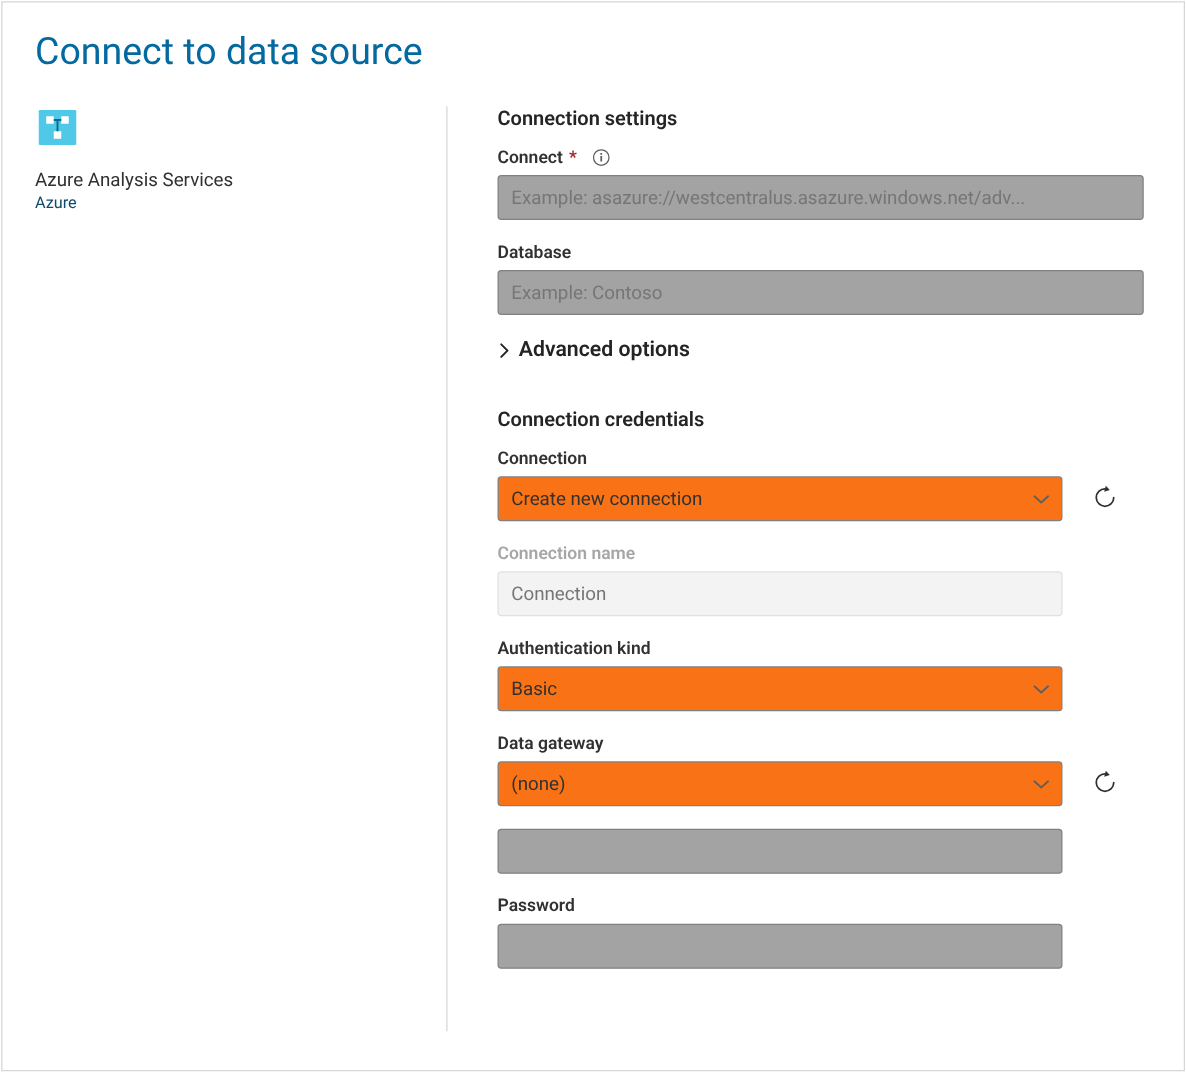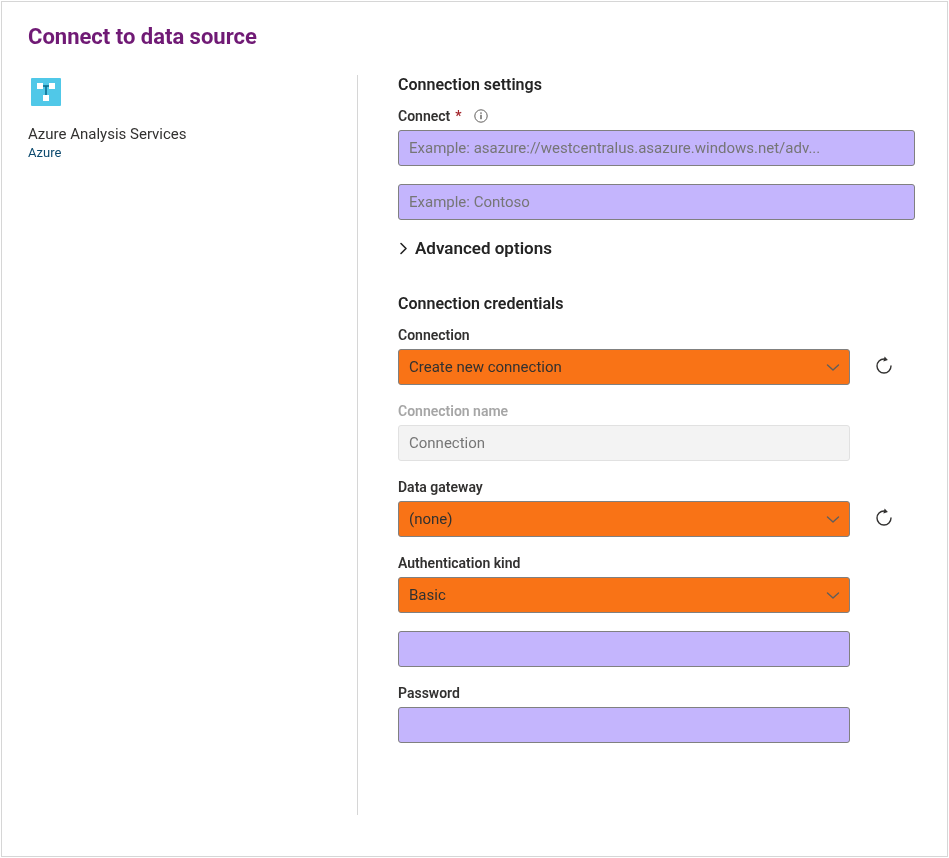--- a/index.html
+++ b/index.html
@@ -13,24 +13,24 @@
   }
   .panel {
     border: 1px solid #d6d6d6;
     width: 947px;
     height: 856px;
     margin: 1px;
     padding: 22px 26px 0 26px;
     overflow: hidden;
   }
   .title {
-    font-size: 22px;
-    font-weight: 700;
+    font-size: 30px;
+    font-weight: 400;
     margin: 0 0 26px 0;
-    color: #701a75;
+    color: #0369a1;
   }
   .columns {
     display: flex;
     align-items: stretch;
   }
   .left-col {
     width: 330px;
     flex: 0 0 330px;
     border-right: 1px solid #d6d6d6;
     padding-right: 20px;
@@ -100,21 +100,21 @@
   }
   .text-input {
     width: 100%;
     height: 36px;
     border: 1px solid #808080;
     border-radius: 3px;
     padding: 0 10px;
     font-size: 15px;
     font-family: inherit;
     color: #323130;
-    background: #c4b5fd;
+    background: #a3a3a3;
   }
   .text-input::placeholder { color: #767676; }
   .text-input:disabled {
     background: #f3f3f3;
     border-color: #e1e1e1;
     color: #767676;
   }
   .select-wrap {
     position: relative;
   }
@@ -213,20 +213,21 @@
               <circle cx="7" cy="7" r="6.2" fill="none" stroke="#605e5c" stroke-width="1"></circle>
               <rect x="6.3" y="5.8" width="1.4" height="4.4" fill="#605e5c"></rect>
               <rect x="6.3" y="3.4" width="1.4" height="1.4" fill="#605e5c"></rect>
             </svg>
           </span>
         </div>
         <input type="text" class="text-input w-full" placeholder="Example: asazure://westcentralus.asazure.windows.net/adv..." style="">
       </div>
 
       <div class="field">
+        <div class="field-label">Database</div>
         <input type="text" class="text-input w-full" placeholder="Example: Contoso" style="">
       </div>
 
       <div class="adv-row">
         <span class="chevron-r">
           <svg width="11" height="13" viewBox="0 0 11 13">
             <path d="M3 1.5 L8 6.5 L3 11.5" fill="none" stroke="#242424" stroke-width="1.6" stroke-linecap="round" stroke-linejoin="round"></path>
           </svg>
         </span>
         <span>Advanced options</span>
@@ -255,20 +256,32 @@
           </button>
         </div>
       </div>
 
       <div class="field">
         <div class="field-label disabled">Connection name</div>
         <input type="text" class="text-input w-452" disabled="" value="Connection" style="">
       </div>
 
       <div class="field">
+        <div class="field-label">Authentication kind</div>
+        <div class="select-wrap w-452">
+          <button type="button" class="select">Basic</button>
+          <span class="chevron">
+            <svg width="14" height="10" viewBox="0 0 14 10">
+                <path d="M1.5 2.5 L7 7.5 L12.5 2.5" fill="none" stroke="#605e5c" stroke-width="1.4" stroke-linecap="round" stroke-linejoin="round"></path>
+              </svg>
+          </span>
+        </div>
+      </div>
+
+      <div class="field">
         <div class="field-label">Data gateway</div>
         <div class="row-with-refresh">
           <div class="select-wrap">
             <button type="button" class="select">(none)</button>
             <span class="chevron">
               <svg width="14" height="10" viewBox="0 0 14 10">
                   <path d="M1.5 2.5 L7 7.5 L12.5 2.5" fill="none" stroke="#605e5c" stroke-width="1.4" stroke-linecap="round" stroke-linejoin="round"></path>
                 </svg>
             </span>
           </div>
@@ -277,32 +290,20 @@
               <svg width="20" height="20" viewBox="0 0 20 20">
                 <path d="M10 3 a7 7 0 1 0 7 7" fill="none" stroke="#323130" stroke-width="1.4" stroke-linecap="round"></path>
                 <path d="M10 0.5 L10 5.5 L14 3 Z" fill="#323130" transform="rotate(15 10 3)"></path>
               </svg>
             </span>
           </button>
         </div>
       </div>
 
       <div class="field">
-        <div class="field-label">Authentication kind</div>
-        <div class="select-wrap w-452">
-          <button type="button" class="select">Basic</button>
-          <span class="chevron">
-            <svg width="14" height="10" viewBox="0 0 14 10">
-                <path d="M1.5 2.5 L7 7.5 L12.5 2.5" fill="none" stroke="#605e5c" stroke-width="1.4" stroke-linecap="round" stroke-linejoin="round"></path>
-              </svg>
-          </span>
-        </div>
-      </div>
-
-      <div class="field">
         <input type="text" class="text-input w-452" style="">
       </div>
 
       <div class="field">
         <div class="field-label">Password</div>
         <input type="password" class="text-input w-452" style="">
       </div>
 
     </div>
   </div>

